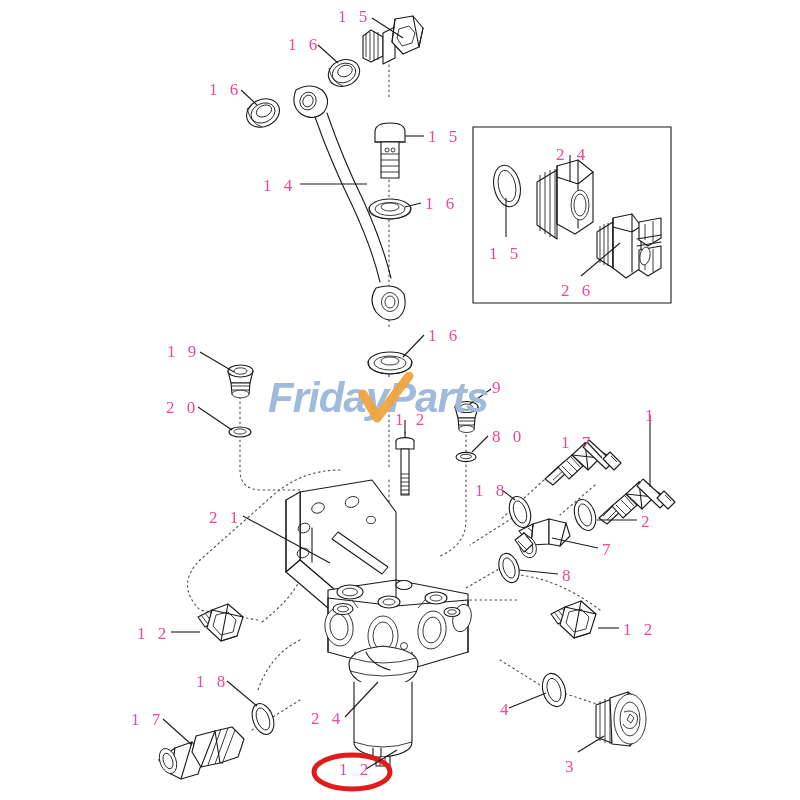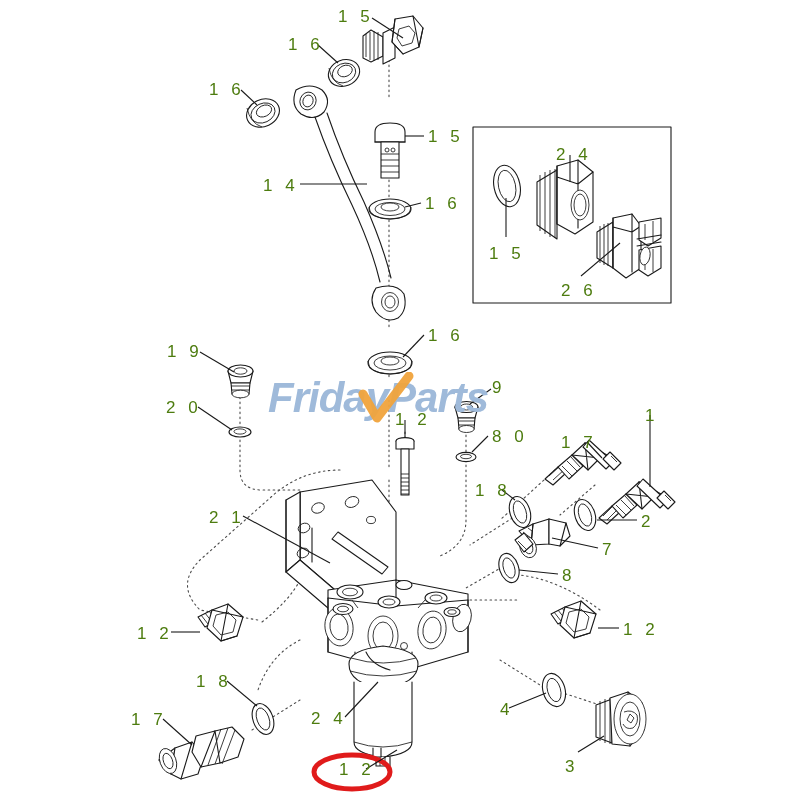--- a/index.html
+++ b/index.html
@@ -1,22 +1,22 @@
 <!DOCTYPE html>
 <html><head>
 <meta charset="utf-8">
 <title>Parts Diagram</title>
 <style>
   html,body{margin:0;padding:0;background:#ffffff;}
   body{width:800px;height:800px;overflow:hidden;
        font-family:"Liberation Serif", serif;}
   #stage{position:relative;width:800px;height:800px;background:#fff;}
   svg#dwg{position:absolute;left:0;top:0;width:800px;height:800px;}
-  .lbl{position:absolute;font-family:Liberation Sans, sans-serif;font-size:17px;
-       color:#4d7c0f;letter-spacing:4px;white-space:nowrap;user-select:none;}
+  .lbl{position:absolute;font-family:Liberation Serif, serif;font-size:17px;
+       color:#ec4899;letter-spacing:4px;white-space:nowrap;user-select:none;}
   .wm{position:absolute;left:268px;top:374px;font-family:"Liberation Sans",sans-serif;
       font-size:42px;font-weight:bold;font-style:italic;color:#9fbada;
       letter-spacing:-1px;user-select:none;}
   .wmck{position:absolute;left:355px;top:372px;width:62px;height:56px;}
 </style>
 </head>
 <body>
 
 <div id="stage">
 

